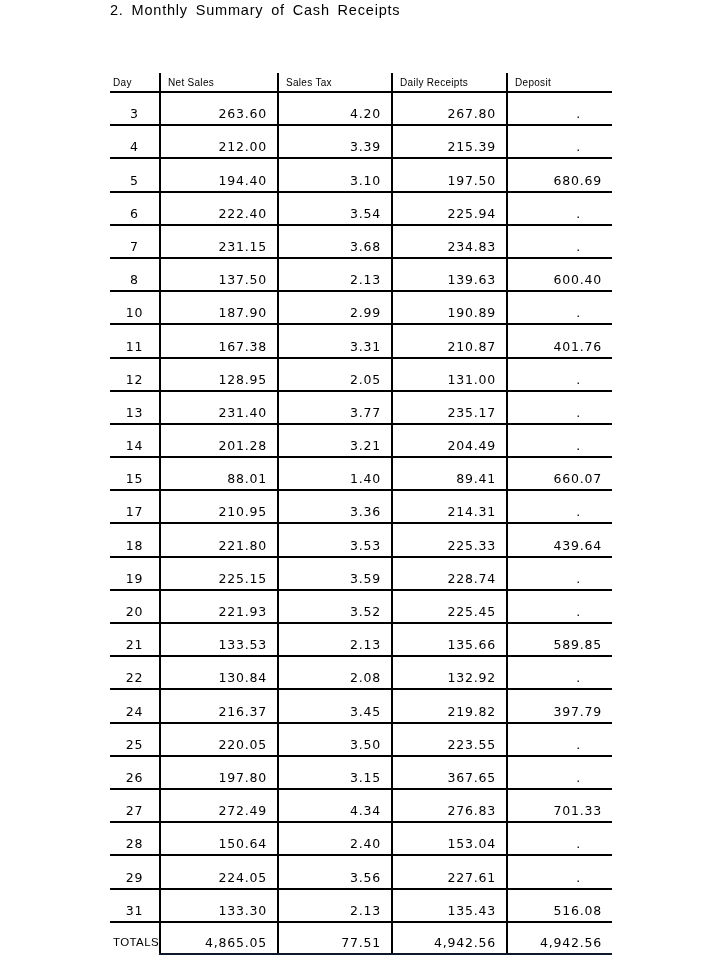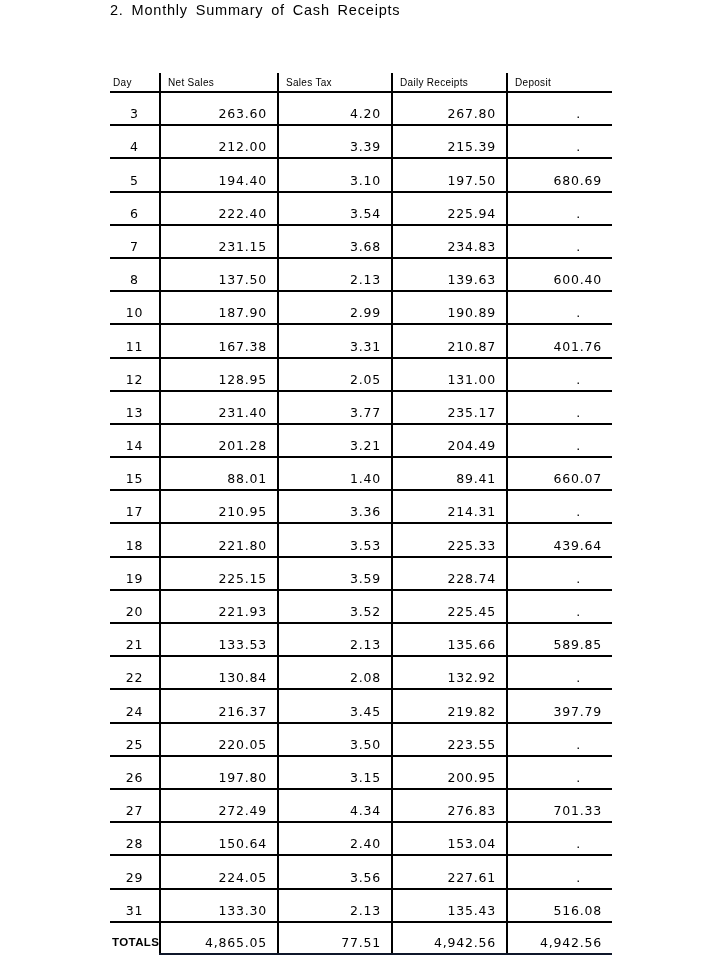--- a/index.html
+++ b/index.html
@@ -76,23 +76,23 @@
     font-size: 12.5px; letter-spacing: 0.8px;
     white-space: nowrap;
   }
   td.day { text-align: center; padding-bottom: 3px; }
   td.num { text-align: right; padding: 0 10px 3px 0; }
   td.num.dot { padding-right: 31px; }
 
   
   table.receipts tfoot td { height: 32px; }
   table.receipts tfoot td.totals-label {
-    font-size: 11.5px; font-weight: 700;
+    font-size: 11.5px; font-weight: 400;
     letter-spacing: 0.4px;
-    text-align: center; padding: 0 0 6px 2px;
+    text-align: right; padding: 0 0 6px 2px;
     border-bottom: none;
   }
   table.receipts tfoot td.num { border-bottom: 2px solid #0f172a; }
 </style>
 </head>
 <body>
 
 <div class="page">
 
   <div class="title">2. Monthly Summary of Cash Receipts</div>
@@ -253,21 +253,21 @@
     <td class="day hw">25</td>
     <td class="num hw">220.05</td>
     <td class="num hw">3.50</td>
     <td class="num hw">223.55</td>
     <td class="num hw dot">.</td>
   </tr>
         <tr>
     <td class="day hw">26</td>
     <td class="num hw">197.80</td>
     <td class="num hw">3.15</td>
-    <td class="num hw">200.95</td>
+    <td class="num hw">367.65</td>
     <td class="num hw dot">.</td>
   </tr>
         <tr>
     <td class="day hw">27</td>
     <td class="num hw">272.49</td>
     <td class="num hw">4.34</td>
     <td class="num hw">276.83</td>
     <td class="num hw">701.33</td>
   </tr>
         <tr>

